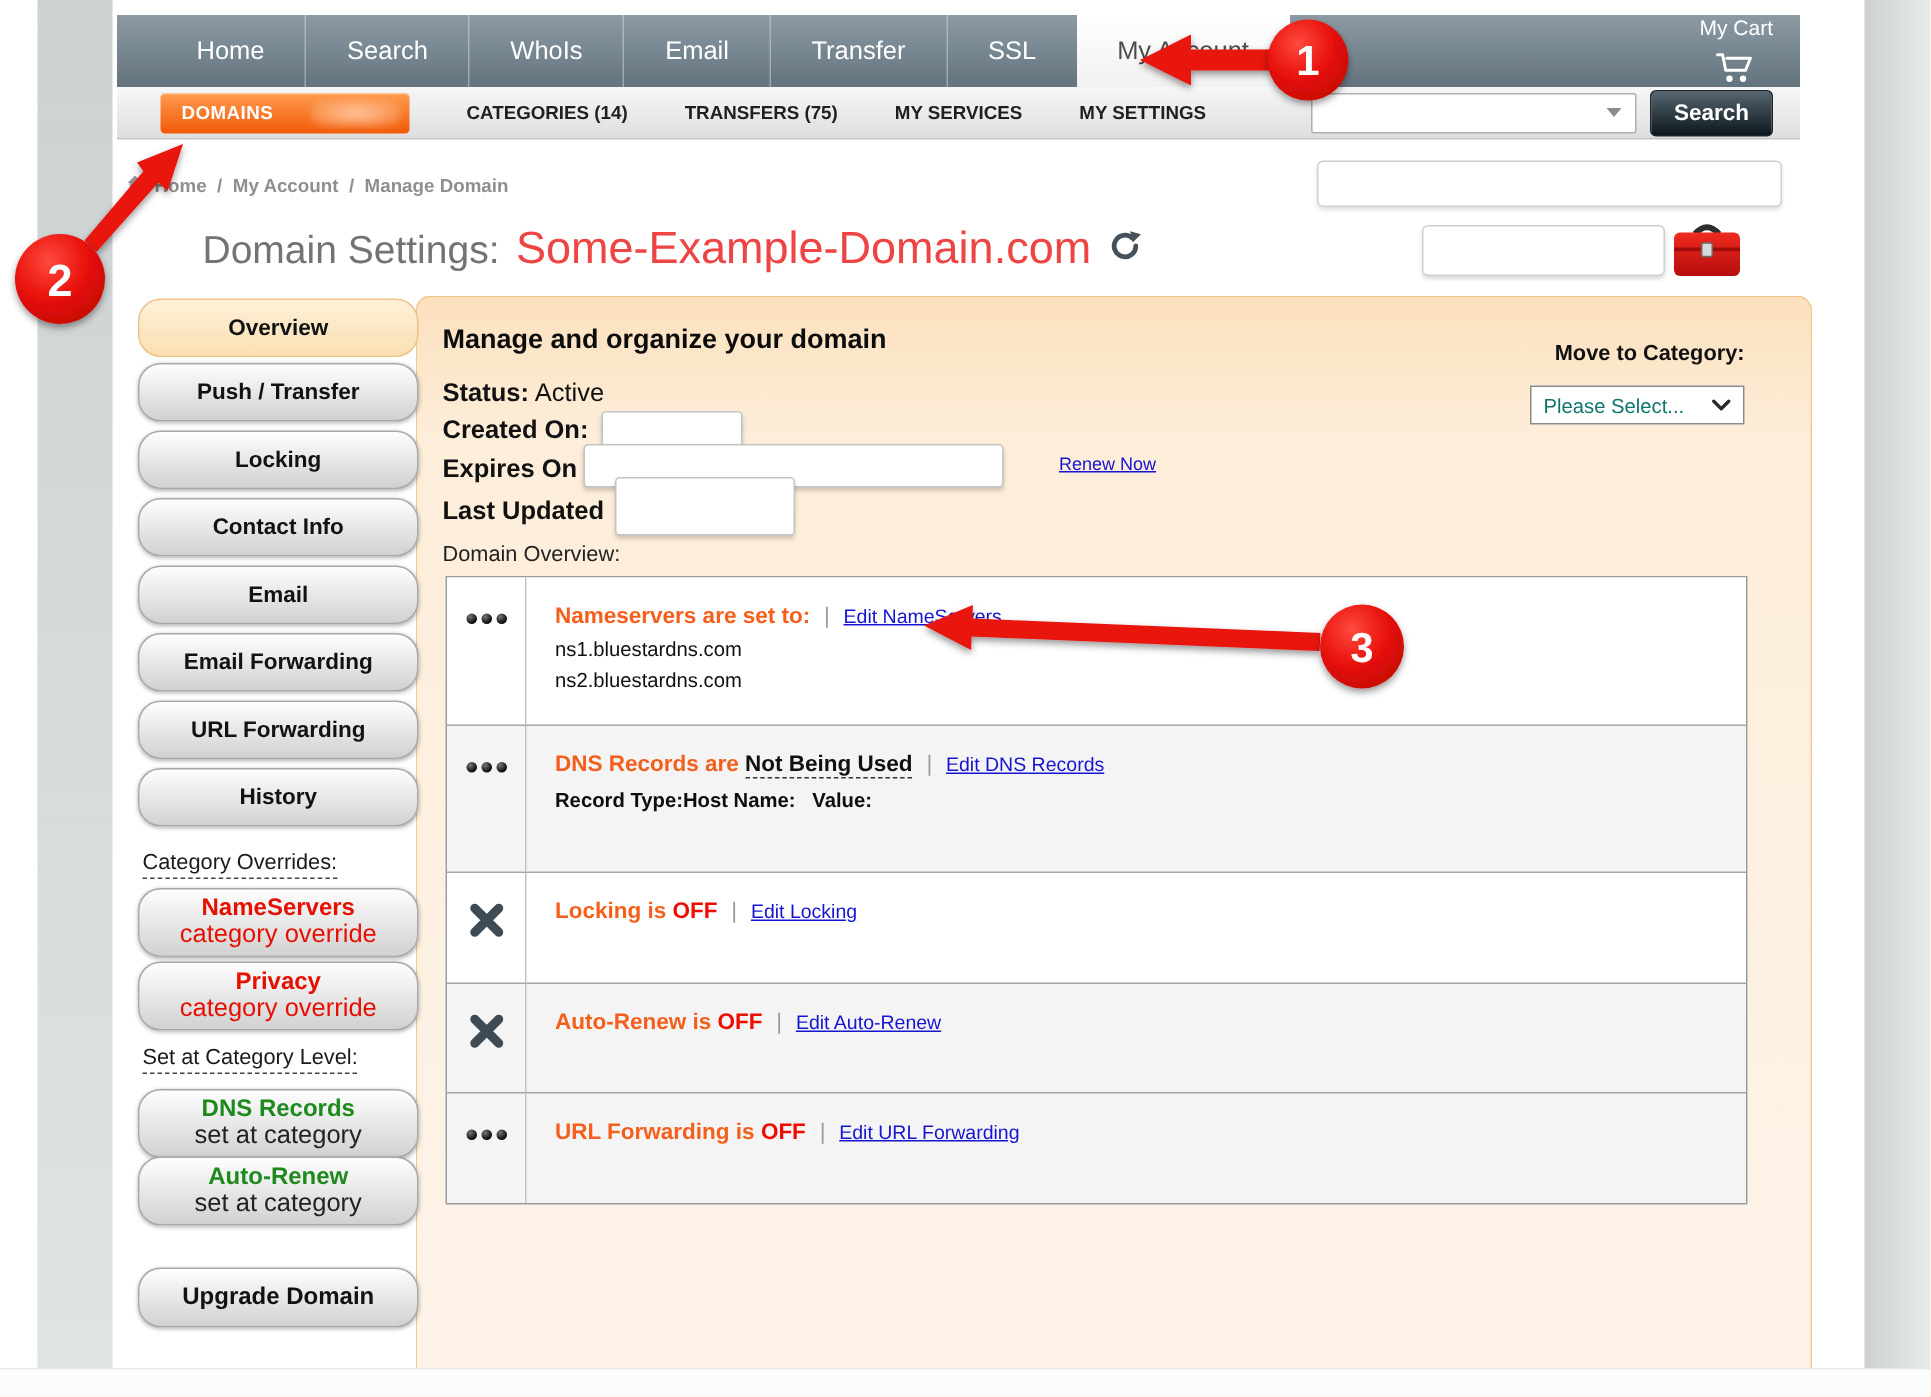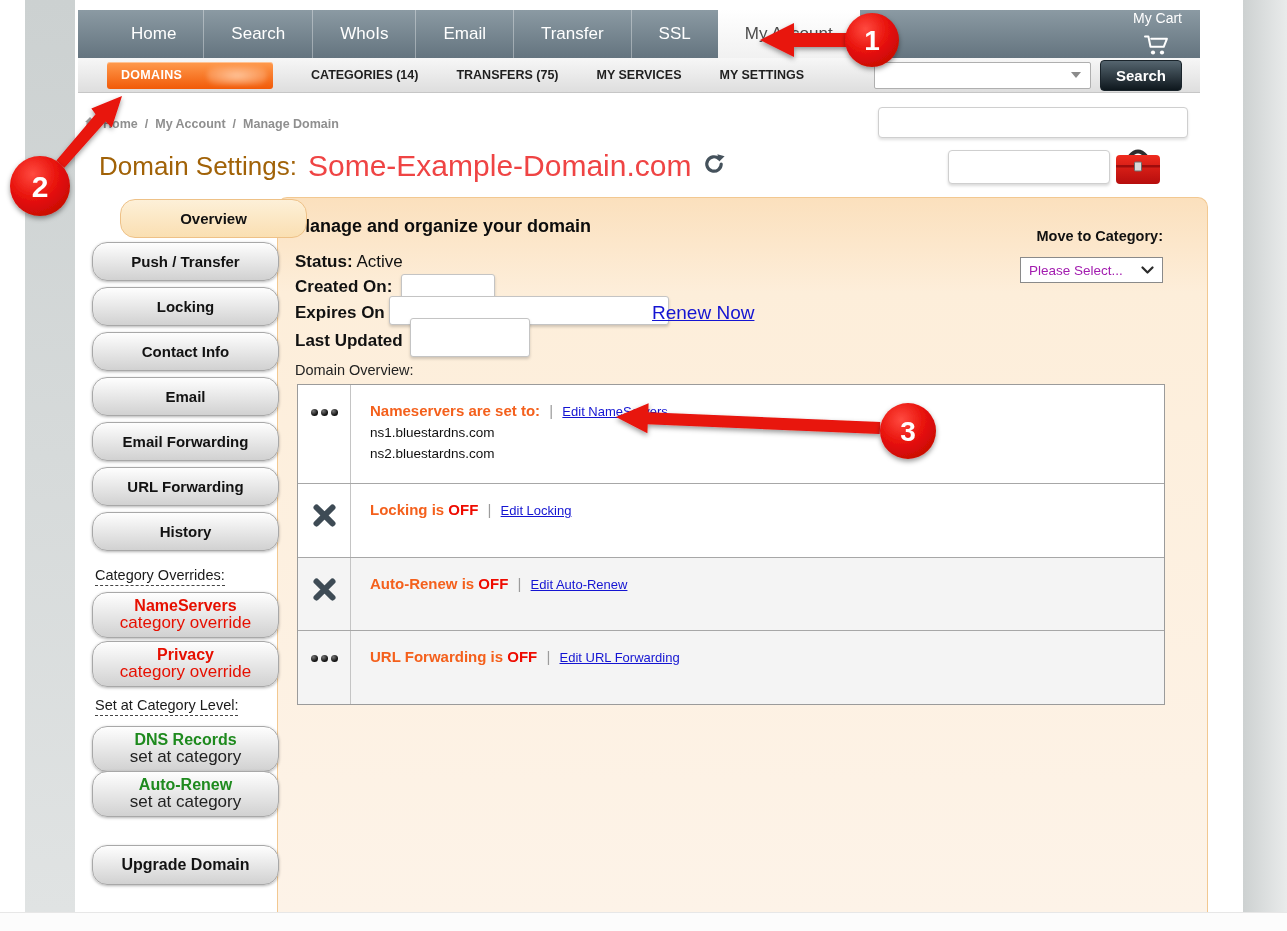--- a/index.html
+++ b/index.html
@@ -38,56 +38,56 @@
   .search-btn{margin:0 18px 0 9px;width:80px;height:29px;border-radius:4px;cursor:pointer;
     background:linear-gradient(#55656f,#0e171d);color:#fff;font-weight:bold;font-size:15px;
     display:flex;align-items:center;justify-content:center;border:1px solid #1a242b;}
   
   .breadcrumb{position:absolute;left:84px;top:116px;display:flex;align-items:center;gap:7px;
     font-size:12.5px;font-weight:bold;color:#8f8f8f;z-index:5;}
   .crumb{cursor:pointer;}
   .box-a{position:absolute;left:878px;top:107px;width:308px;height:29px;background:#fff;
     border:1px solid #cfcfcf;border-radius:4px;box-shadow:0 2px 3px rgba(0,0,0,.12);z-index:5;}
   .title{position:absolute;left:99px;top:149px;display:flex;align-items:center;gap:11px;z-index:5;}
-  .title-prefix{font-size:26px;color:#a16207;}
+  .title-prefix{font-size:26px;color:#737373;margin-left:36px;}
   .title-domain{font-size:30px;color:#ef4444;}
   .box-b{position:absolute;left:948px;top:150px;width:160px;height:32px;background:#fff;
     border:1px solid #cfcfcf;border-radius:4px;box-shadow:0 2px 3px rgba(0,0,0,.15);z-index:5;}
   .toolbox{position:absolute;left:1114px;top:146px;z-index:5;cursor:pointer;}
   
   .panel{position:absolute;left:277px;top:197px;width:929px;height:715px;z-index:1;
     background:linear-gradient(180deg,#fbe0bd 0px,#fdeeda 95px,#fdf3e8 100%);
     border:1px solid #f2c891;border-bottom:none;border-radius:10px 10px 0 0;}
   
   .side-btn{position:absolute;left:92px;width:185px;height:37px;border-radius:15px;z-index:6;
     background:linear-gradient(#fefefe,#d1d1d1);border:1px solid #a8a8a8;cursor:pointer;
     box-shadow:0 1px 3px rgba(0,0,0,.3);display:flex;align-items:center;justify-content:center;
     font-weight:bold;font-size:15px;color:#121212;}
-  .side-btn.active{background:linear-gradient(#fdf0d8,#fadfb2);border-color:#eec187;box-shadow:none;margin-left:28px;}
+  .side-btn.active{background:linear-gradient(#fdf0d8,#fadfb2);border-color:#eec187;box-shadow:none;}
   .side-label{position:absolute;left:95px;font-size:14.5px;color:#1a1a1a;z-index:6;}
   .dashed-u{border-bottom:1px dashed #444;padding-bottom:2px;}
   .side-btn2{position:absolute;left:92px;width:185px;height:44px;border-radius:15px;z-index:6;
     background:linear-gradient(#fefefe,#d1d1d1);border:1px solid #a8a8a8;cursor:pointer;
     box-shadow:0 1px 3px rgba(0,0,0,.3);display:flex;flex-direction:column;align-items:center;
     justify-content:center;line-height:1.02;}
   .sb2-title{font-weight:bold;font-size:16px;}
   .sb2-sub{font-size:17px;}
   .red-t{color:#e60f00;} .green-t{color:#1e8a1e;} .dark-t{color:#222;}
   
   .heading{position:absolute;left:295px;top:216px;font-size:18px;font-weight:bold;color:#0c0c0c;z-index:5;}
   .cline{position:absolute;left:295px;font-size:17px;color:#111;z-index:5;}
   .blab{font-weight:bold;}
   .redact{position:absolute;background:#fff;border:1px solid #c4c4c4;border-radius:3px;
     box-shadow:0 2px 3px rgba(0,0,0,.18);z-index:7;}
   a.blink{color:#1414d2;text-decoration:underline;cursor:pointer;}
-  .renew{position:absolute;left:652px;top:302px;font-size:19px;z-index:8;}
+  .renew{position:absolute;left:706px;top:302px;font-size:12px;z-index:8;}
   .move-label{position:absolute;left:1012px;top:228px;width:151px;text-align:right;
     font-size:14.5px;font-weight:bold;color:#111;z-index:5;}
   .cat-select{position:absolute;left:1020px;top:257px;width:143px;height:26px;background:#fff;
-    border:1px solid #8a8a8a;font-size:13.5px;color:#a21caf;display:flex;align-items:center;
+    border:1px solid #8a8a8a;font-size:13.5px;color:#0f766e;display:flex;align-items:center;
     justify-content:space-between;padding:0 8px;box-sizing:border-box;z-index:5;cursor:pointer;}
   .ov-label{position:absolute;left:295px;top:362px;font-size:14.5px;color:#222;z-index:5;}
   
   .dtable{position:absolute;left:297px;top:384px;width:866px;border:1px solid #9b9b9b;
     background:#fff;z-index:10;}
   .drow{position:relative;display:flex;background:#fff;}
   .drow + .drow{border-top:1px solid #a7a7a7;}
   .drow.alt{background:#f4f4f4;}
   .dicon{width:53px;border-right:1px solid #c4c4c4;display:flex;justify-content:center;
     align-items:flex-start;padding-top:19px;box-sizing:border-box;}
@@ -268,20 +268,36 @@
       </div>
       <div class="dbody">
         <span class="rt">Nameservers are set to:</span>
         <span class="rsep">|</span>
         <a class="blink rlink">Edit NameServers</a>
         <div class="ns-line">ns1.bluestardns.com</div>
         <div class="ns-line">ns2.bluestardns.com</div>
       </div>
     </div>
 
+    <div class="drow alt" style="height:97px">
+      <div class="dicon">
+        <div class="dots">
+            <i class="dot"></i>
+            <i class="dot"></i>
+            <i class="dot"></i>
+          </div>
+      </div>
+      <div class="dbody">
+        <span class="rt">DNS Records are</span>
+        <span class="remph">Not Being Used</span>
+        <span class="rsep">|</span>
+        <a class="blink rlink">Edit DNS Records</a>
+        <div class="detail">Record Type:Host Name:   Value:</div>
+      </div>
+    </div>
 
     <div class="drow" style="height:73px">
       <div class="dicon">
         <svg width="25" height="25" viewBox="0 0 25 25">
             <path d="M4.5 4.5 L20.5 20.5 M20.5 4.5 L4.5 20.5" stroke="#3E4B55" stroke-width="6" stroke-linecap="round"></path>
           </svg>
       </div>
       <div class="dbody">
         <span class="rt">Locking is</span>
         <span class="roff">OFF</span>

